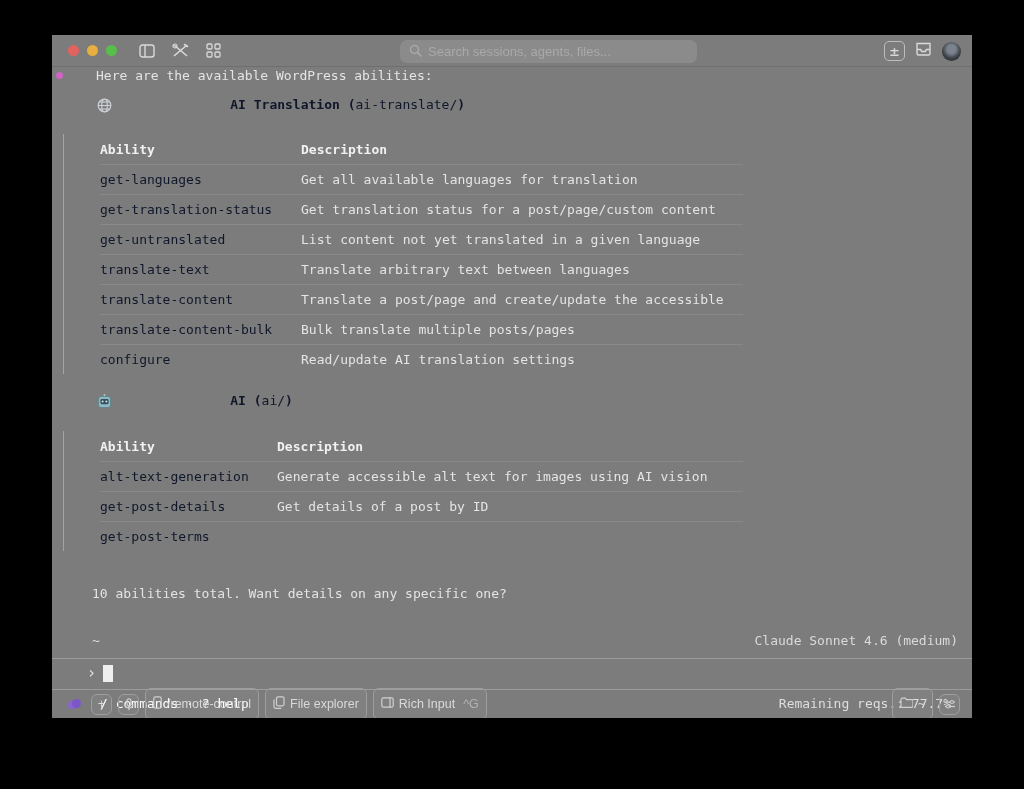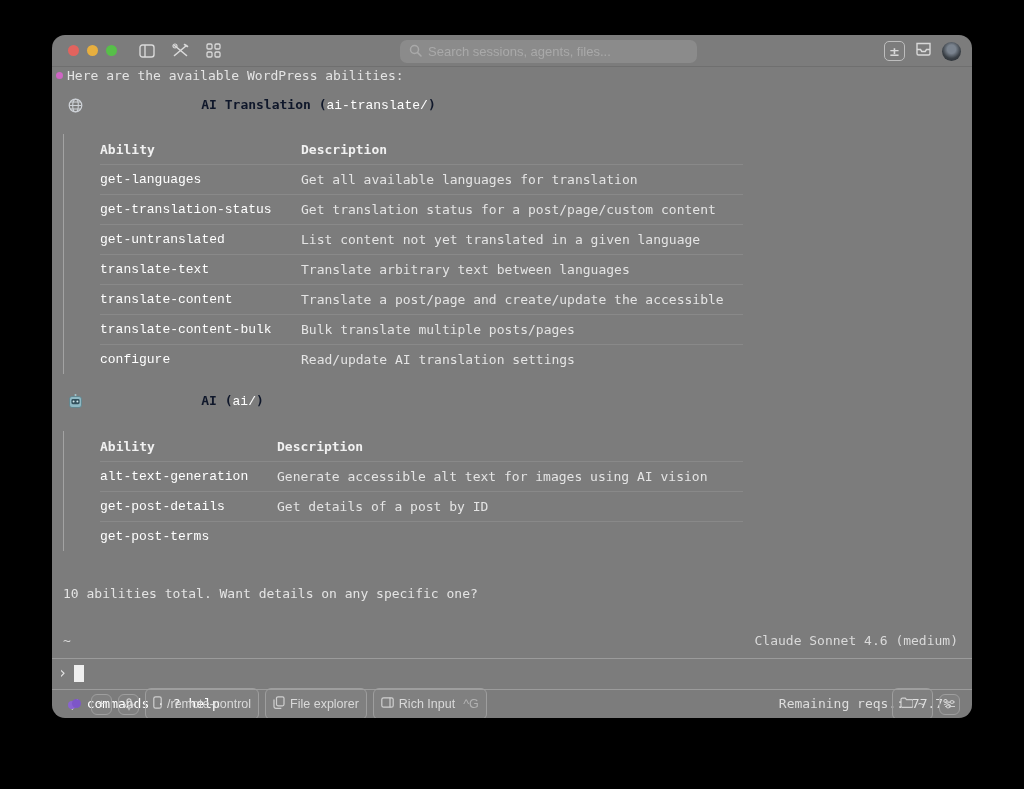--- a/index.html
+++ b/index.html
@@ -2,21 +2,21 @@
 <html><head>
 <meta charset="utf-8">
 <title></title>
 <style>
   * { margin:0; padding:0; box-sizing:border-box; }
   html,body { width:1024px; height:789px; background:#000; overflow:hidden; }
   body { font-family:"DejaVu Sans Mono", monospace; position:relative; }
 
   .window {
     position:absolute; left:52px; top:35px; width:920px; height:683px;
-    background:#7c7c7c; border-radius:13px; overflow:hidden;
+    background:#7c7c7c; border-radius:0; overflow:hidden;
     box-shadow:0 8px 30px rgba(0,0,0,.6);
   }
 
   
   .titlebar {
     position:absolute; top:0; left:0; right:0; height:32px;
     display:flex; align-items:center; padding:0 12px;
     border-bottom:1px solid rgba(0,0,0,.10);
     font-family:"Liberation Sans", sans-serif;
   }
@@ -41,24 +41,24 @@
     display:flex; align-items:center; justify-content:center;
     color:#d8d8d8; font:bold 13px "DejaVu Sans", sans-serif;
   }
   .avatar {
     width:19px; height:19px; border-radius:50%;
     background:radial-gradient(circle at 50% 38%, #7a838e 0 28%, #3a4046 60%, #23272b 100%);
   }
 
   
   .content { position:absolute; inset:32px 0 0 0; font-size:13px; color:#e4e4e4; }
-  .abs { position:absolute; }
+  .abs { position:absolute;margin-left:29px; }
   .line { height:18px; line-height:18px; white-space:pre; }
   .bold { font-weight:bold; color:#0f172a; }
-  .teal { color:#ffffff;font-family:Liberation Mono, monospace; }
+  .teal { color:#0f172a; }
   .bullet { position:absolute; width:7px; height:7px; border-radius:50%; background:#cf66c4; }
 
   .sec-head { display:flex; align-items:center; gap:8px; }
   .sec-head svg { display:block; }
 
   .table { position:absolute; left:11px; width:680px; border-left:1px solid rgba(255,255,255,.30); padding-left:36px; }
   .trow { display:flex; height:30px; align-items:center; border-top:1px solid rgba(255,255,255,.10); white-space:pre; }
   .trow.thead { border-top:none; font-weight:bold; color:#f1f1f1; }
   .t1 .c1 { width:201px; } .t2 .c1 { width:177px; }
   .c2 { flex:1; }

